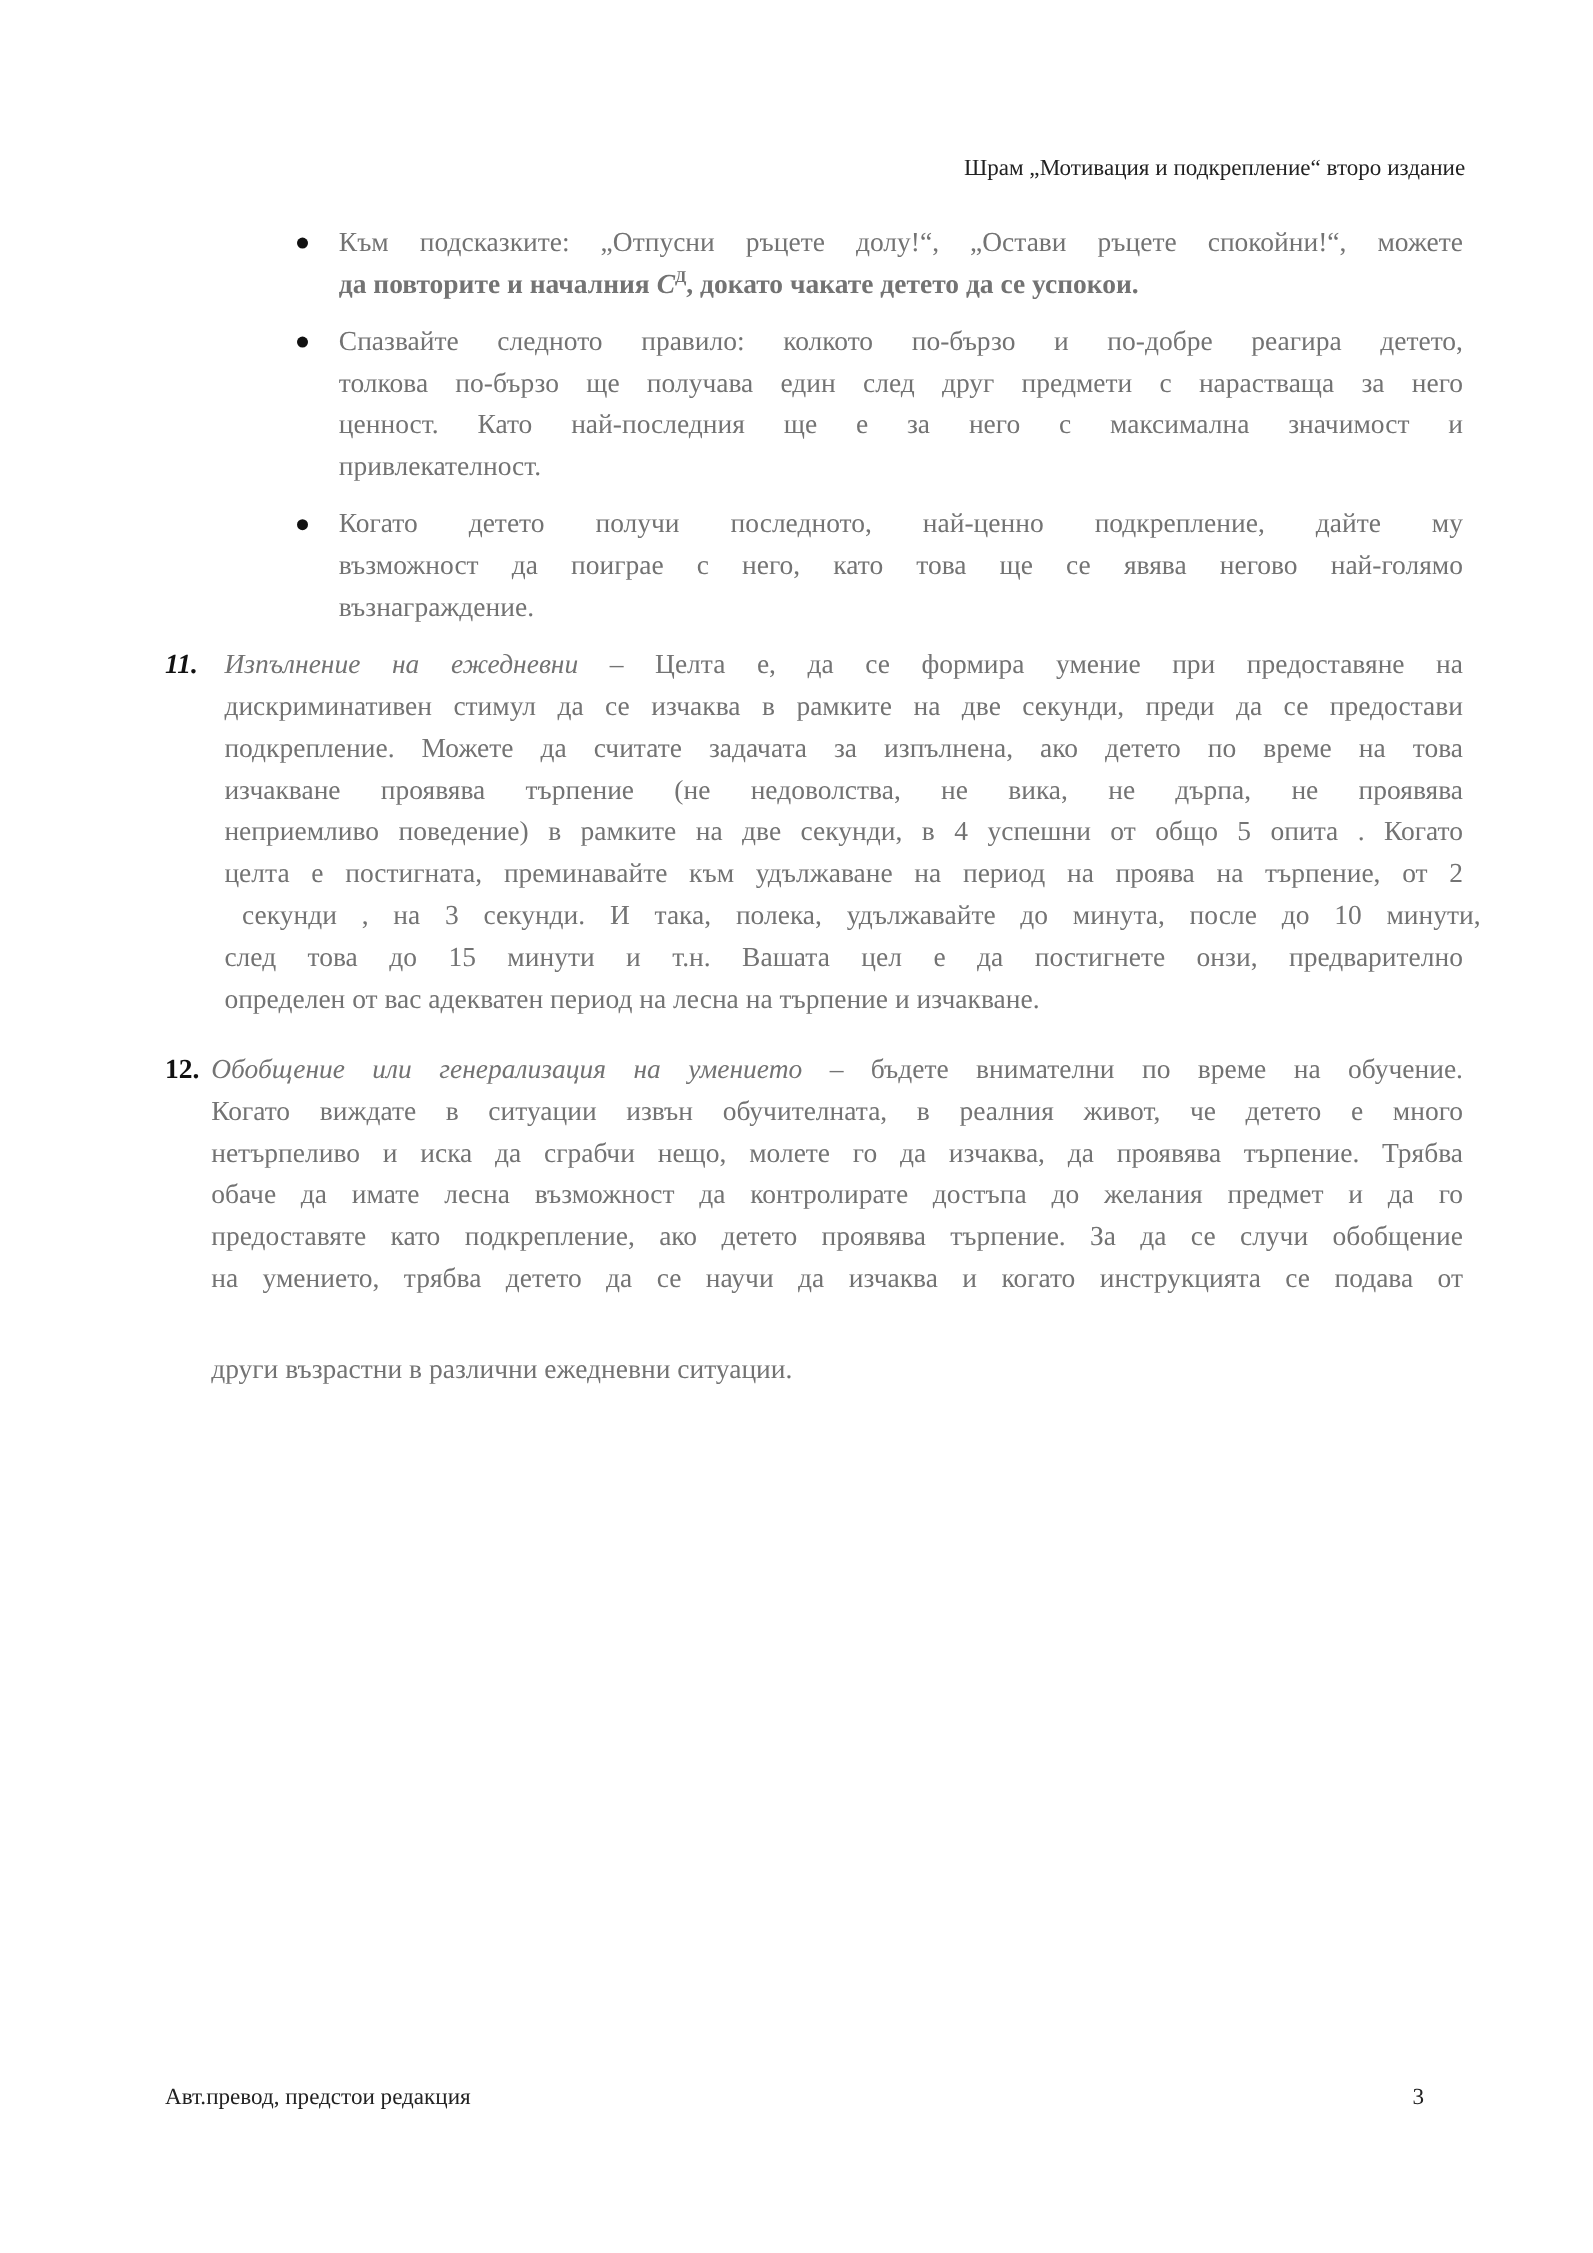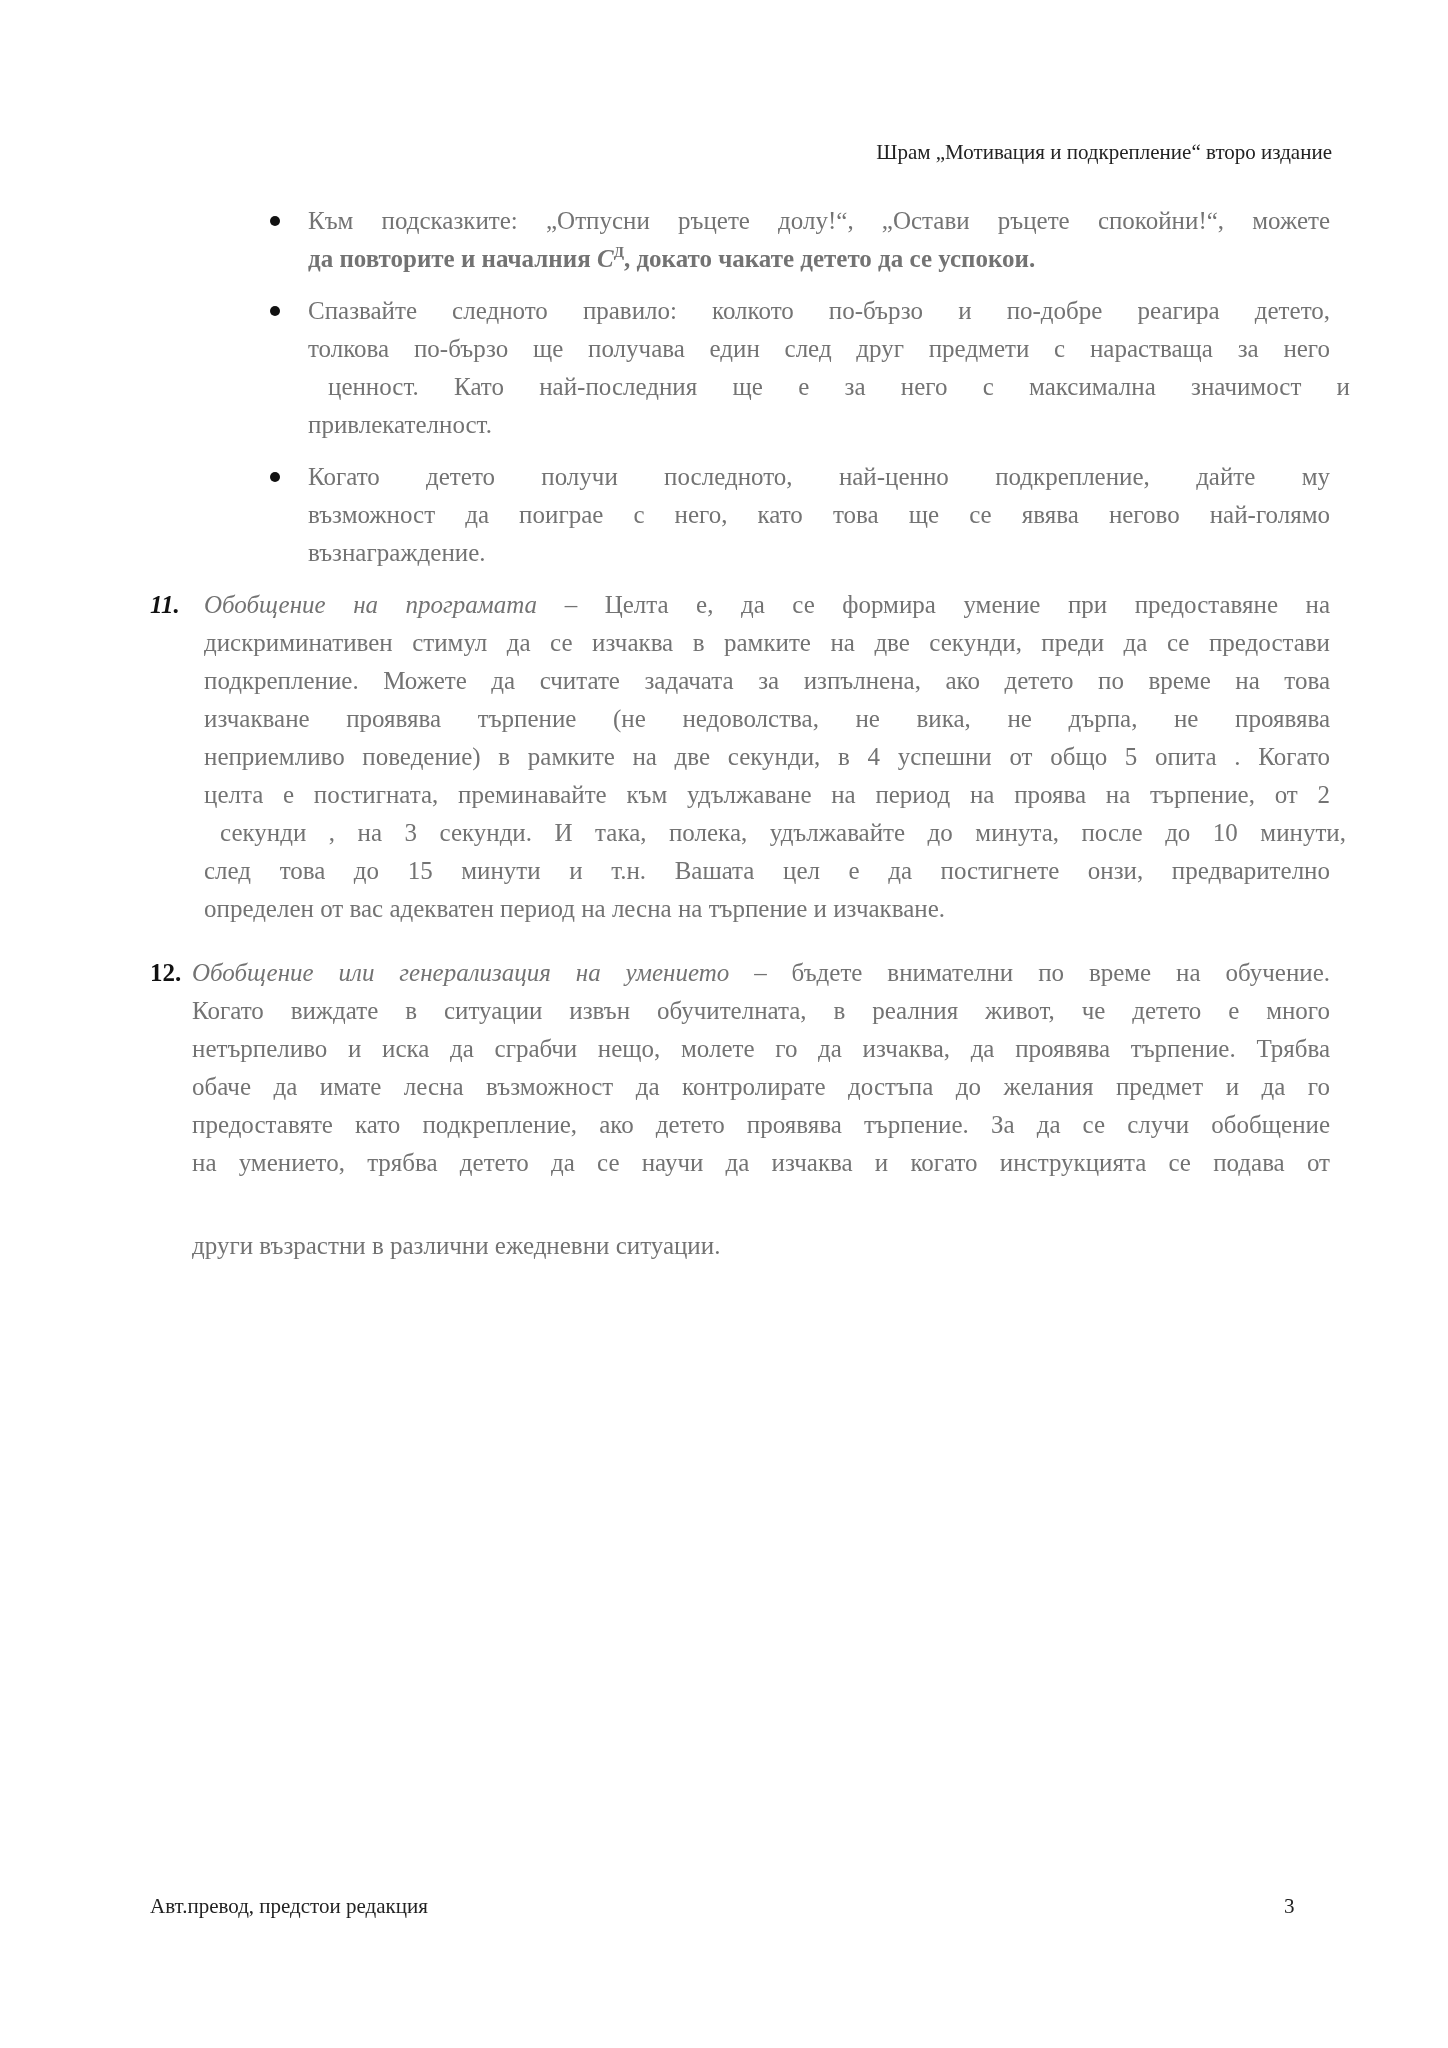--- a/index.html
+++ b/index.html
@@ -90,34 +90,34 @@
   <div>
     <span class="bullet-dot" style="left:258px; top:216px;"></span>
     <div class="line just" style="left:296px; top:206px; width:1022px;">Към подсказките: „Отпусни ръцете долу!“, „Остави ръцете спокойни!“, можете</div>
     <div class="line" style="left:296px; top:244px;font-weight:bold;"><span>да повторите и  началния </span><span class="it">C</span><sup class="sd">Д</sup><span>, докато чакате детето да се успокои.</span></div>
   </div>
 
   <div>
     <span class="bullet-dot" style="left:258px; top:306px;"></span>
     <div class="line just" style="left:296px; top:296px; width:1022px;">Спазвайте следното правило: колкото по-бързо и по-добре реагира детето,</div>
     <div class="line just" style="left:296px; top:334px; width:1022px;">толкова по-бързо ще получава един след друг предмети с нарастваща за него</div>
-    <div class="line just" style="left:296px; top:372px; width:1022px;margin-left:20px;">ценност. Като най-последния ще е за него с максимална значимост и</div>
+    <div class="line just" style="left:296px; top:372px; width:1022px;">ценност. Като най-последния ще е за него с максимална значимост и</div>
     <div class="line" style="left:296px; top:410px;">привлекателност.</div>
   </div>
 
   <div>
     <span class="bullet-dot" style="left:258px; top:472px;"></span>
     <div class="line just" style="left:296px; top:462px; width:1022px;">Когато детето получи последното, най-ценно подкрепление, дайте му</div>
     <div class="line just" style="left:296px; top:500px; width:1022px;">възможност да поиграе с него, като това ще се явява негово най-голямо</div>
     <div class="line" style="left:296px; top:538px;">възнаграждение.</div>
   </div>
 
   <div>
     <span class="num it" style="left:138px; top:590px;">11.</span>
-    <div class="line just" style="left:192px; top:590px; width:1126px;"><span class="it">Обобщение на програмата</span><span> – Целта е, да се формира умение при предоставяне на</span></div>
+    <div class="line just" style="left:192px; top:590px; width:1126px;"><span class="it">Изпълнение на ежедневни</span><span> – Целта е, да се формира умение при предоставяне на</span></div>
     <div class="line just" style="left:192px; top:628px; width:1126px;">дискриминативен стимул да се изчаква в рамките на две секунди, преди да се предостави</div>
     <div class="line just" style="left:192px; top:666px; width:1126px;">подкрепление. Можете да считате задачата за изпълнена, ако детето по време на това</div>
     <div class="line just" style="left:192px; top:704px; width:1126px;">изчакване проявява търпение (не недоволства, не вика, не дърпа, не проявява</div>
     <div class="line just" style="left:192px; top:742px; width:1126px;">неприемливо поведение) в рамките на две секунди, в 4 успешни от общо 5 опита . Когато</div>
     <div class="line just" style="left:192px; top:780px; width:1126px;">целта е постигната, преминавайте към удължаване на период на проява на търпение, от 2</div>
     <div class="line just" style="left:192px; top:818px; width:1126px;margin-left:16px;">секунди , на 3 секунди. И така, полека, удължавайте  до минута, после до 10 минути,</div>
     <div class="line just" style="left:192px; top:856px; width:1126px;">след това до 15 минути и т.н. Вашата цел е да постигнете онзи,  предварително</div>
     <div class="line" style="left:192px; top:894px;">определен от вас  адекватен  период на лесна на търпение и изчакване.</div>
   </div>
 

